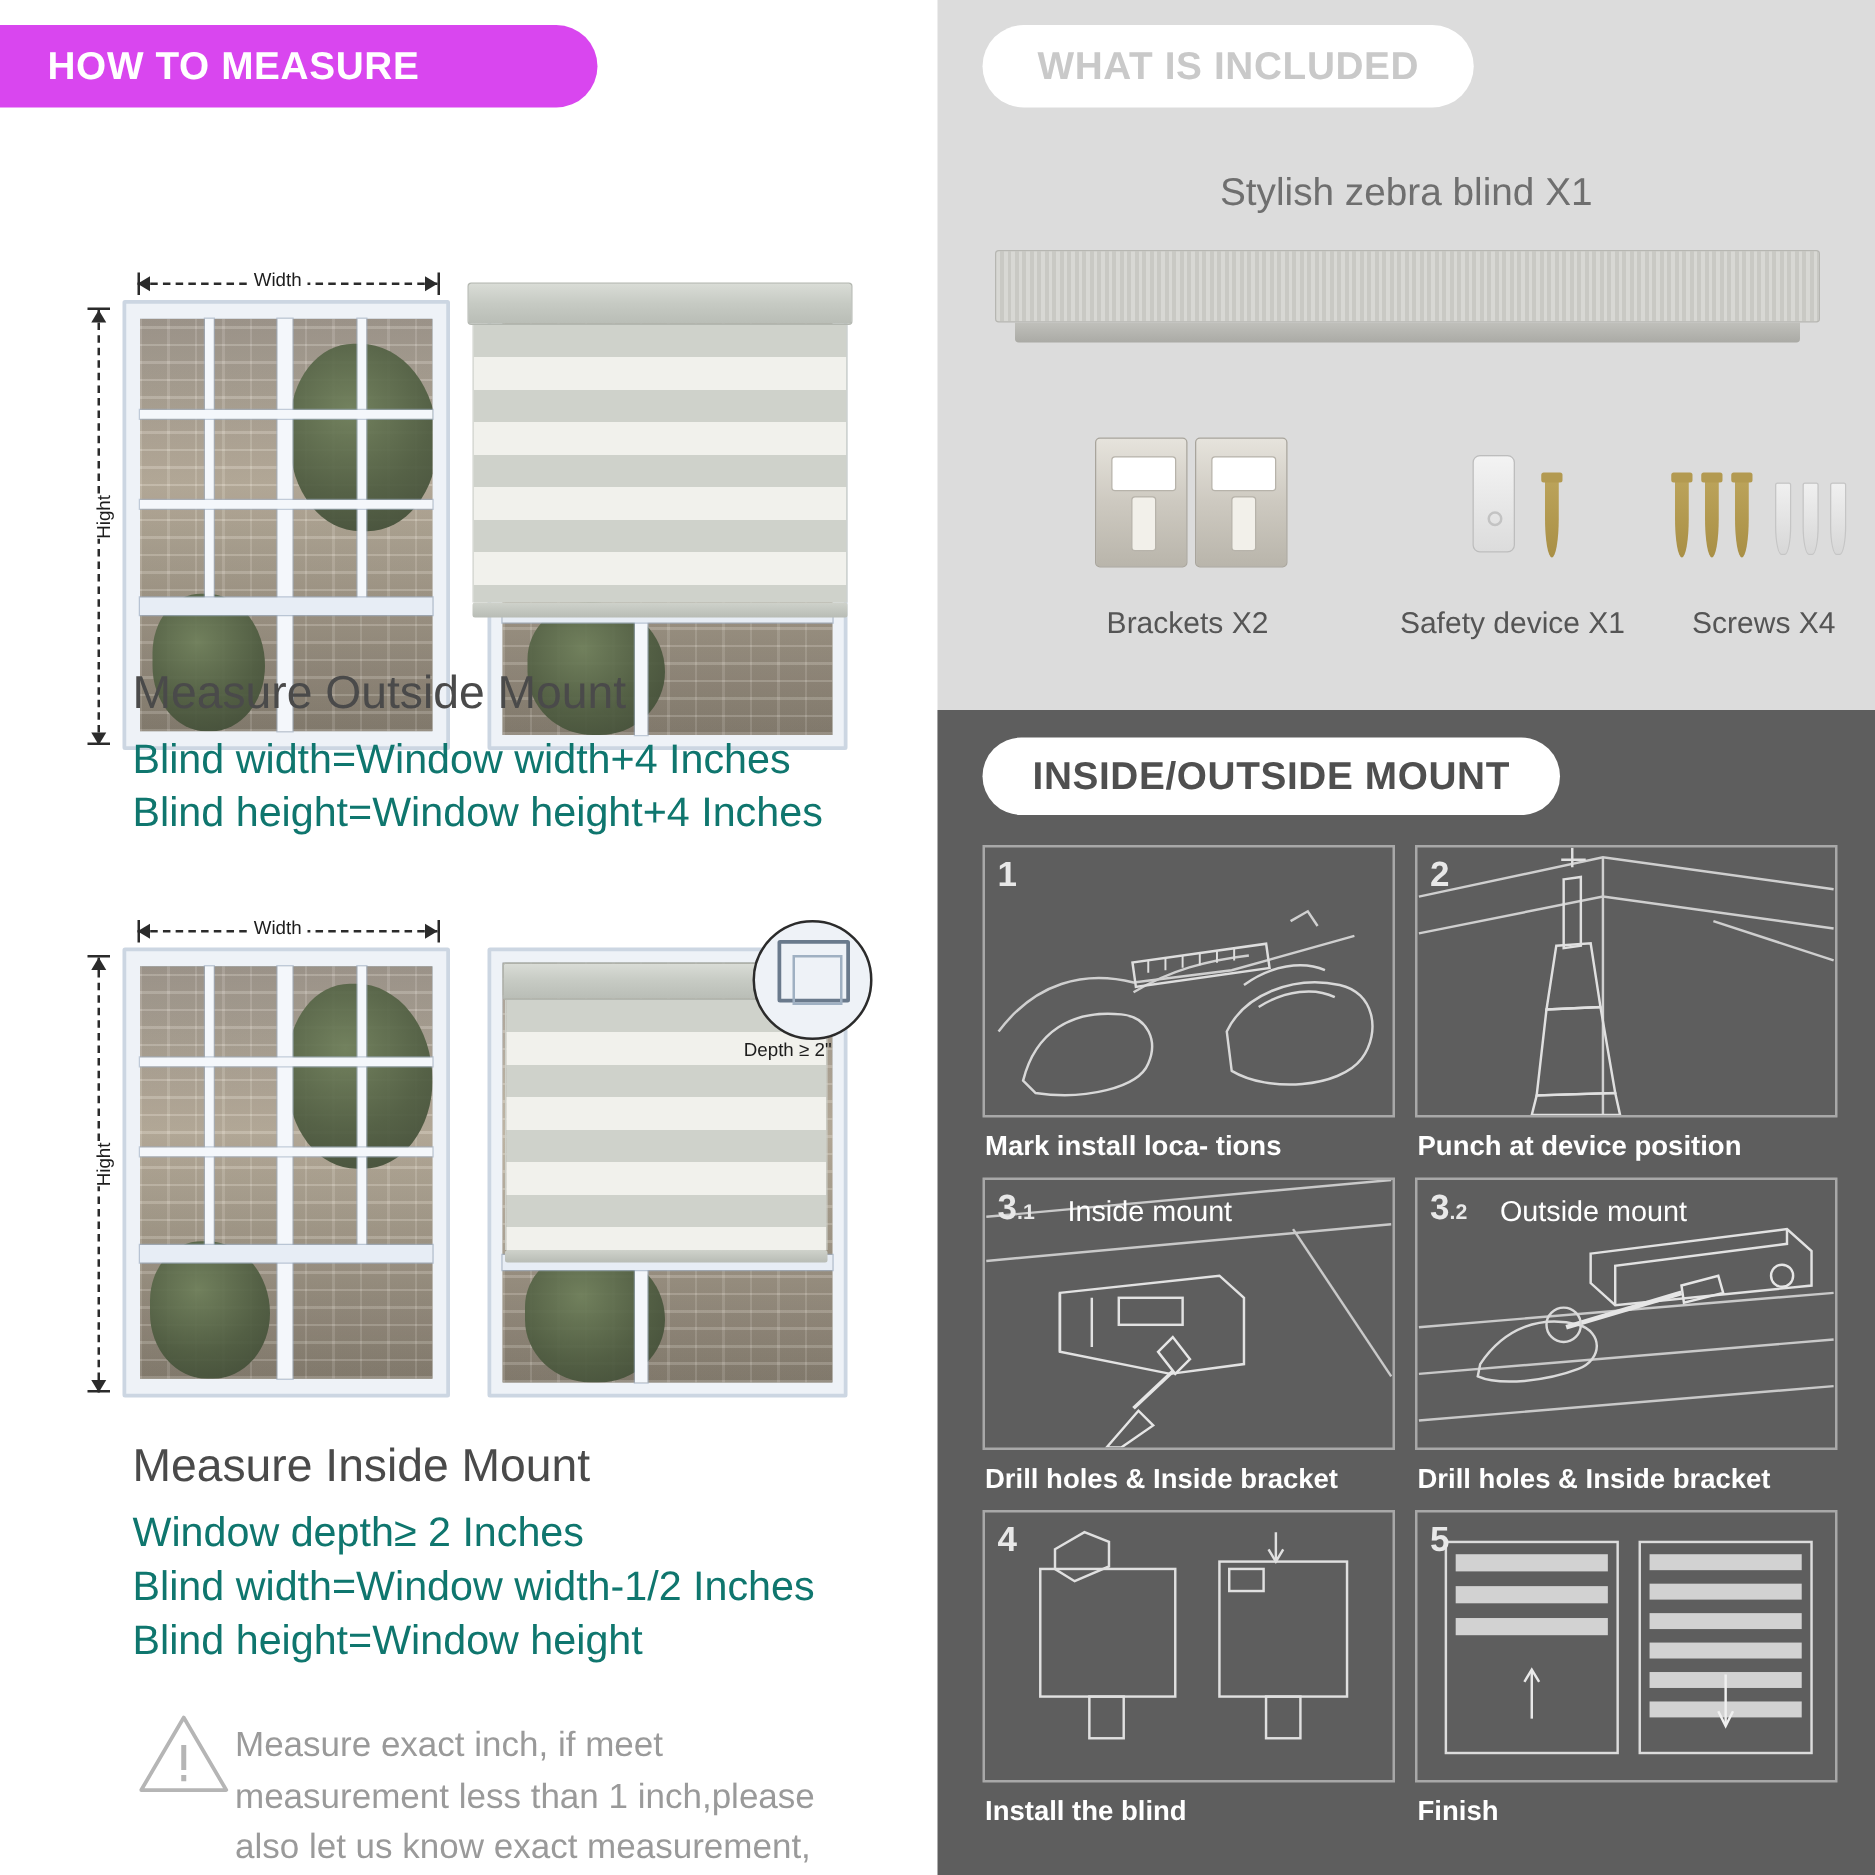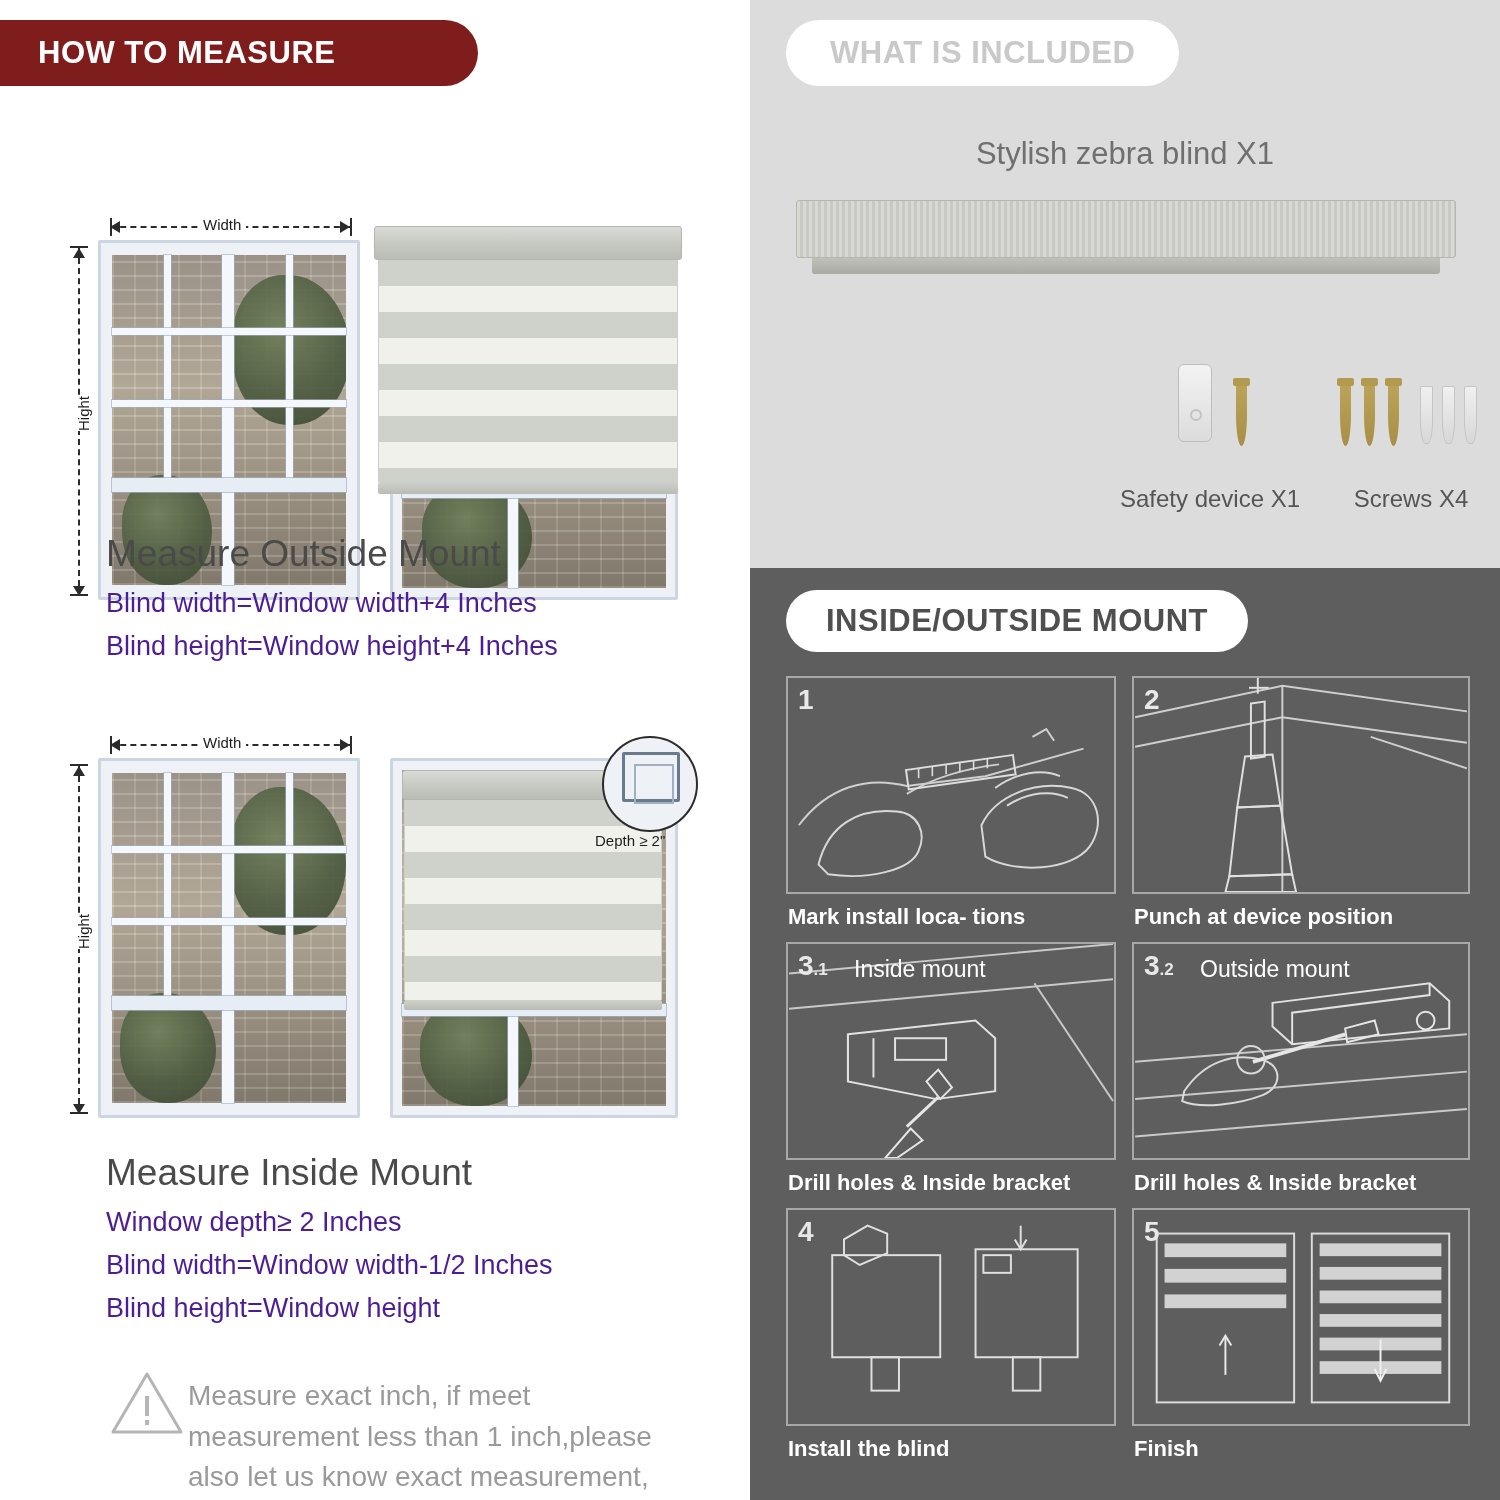--- a/index.html
+++ b/index.html
@@ -31,21 +31,21 @@
   .pill-header {
     position: absolute;
     display: flex;
     align-items: center;
     padding: 0 28px 0 38px;
     border-radius: 0 34px 34px 0;
     font-size: 31px;
     font-weight: bold;
     letter-spacing: 0.5px;
     color: #ffffff;
-    background: #7f1d1d;
+    background: #d946ef;
     height: 66px;
   }
   .pill-header.left {
     left: 0; top: 20px;
     width: 478px;
     box-sizing: border-box;
   }
 
   
   .measure-block { position: absolute; }
@@ -148,22 +148,22 @@
   .arrow.down { border-left: 6px solid transparent; border-right: 6px solid transparent; border-top: 10px solid #2b2b2b; }
 
   .section-title {
     position: absolute;
     font-size: 37px;
     color: #4a4a4a;
     font-weight: normal;
   }
   .section-line {
     position: absolute;
-    font-size: 27px;
-    color: #4c1d95;
+    font-size: 33px;
+    color: #0f766e;
   }
 
   .depth-circle {
     position: absolute;
     width: 92px; height: 92px;
     border-radius: 50%;
     border: 2px solid #2b2b2b;
     background: #eef2f7;
     overflow: hidden;
   }
@@ -484,20 +484,31 @@
   <div class="right-top">
     <div class="pill-header rt">WHAT IS INCLUDED</div>
 
     <div class="included-title">Stylish zebra blind X1</div>
 
     <div class="headrail">
       <div class="body"></div>
       <div class="lip"></div>
     </div>
 
+    <div class="part-cell" style="left:58px; top:350px; width:284px; height:180px;">
+      <div class="bracket" style="left:68px; top:0;">
+        <div class="slot"></div>
+        <div class="peg"></div>
+      </div>
+      <div class="bracket" style="left:148px; top:0;">
+        <div class="slot"></div>
+        <div class="peg"></div>
+      </div>
+      <div class="part-label" style="top:135px;">Brackets X2</div>
+    </div>
 
     <div class="part-cell" style="left:348px; top:350px; width:224px; height:180px;">
       <div class="safety" style="left:80px; top:14px;">
         <div class="hole"></div>
       </div>
       <div class="screw" style="left:138px; top:34px;">
         <div class="head"></div>
       </div>
       <div class="part-label" style="top:135px;">Safety device X1</div>
     </div>

